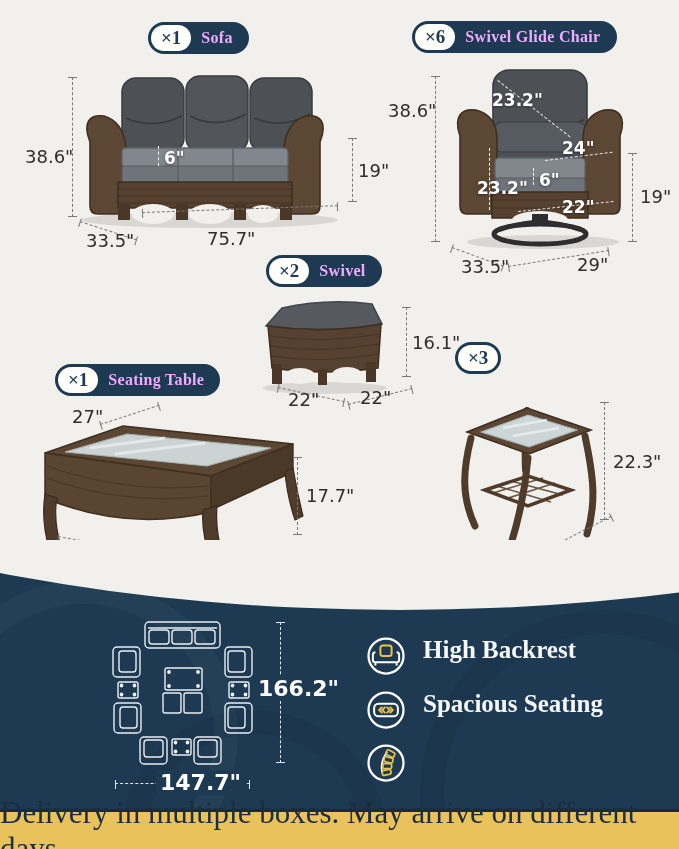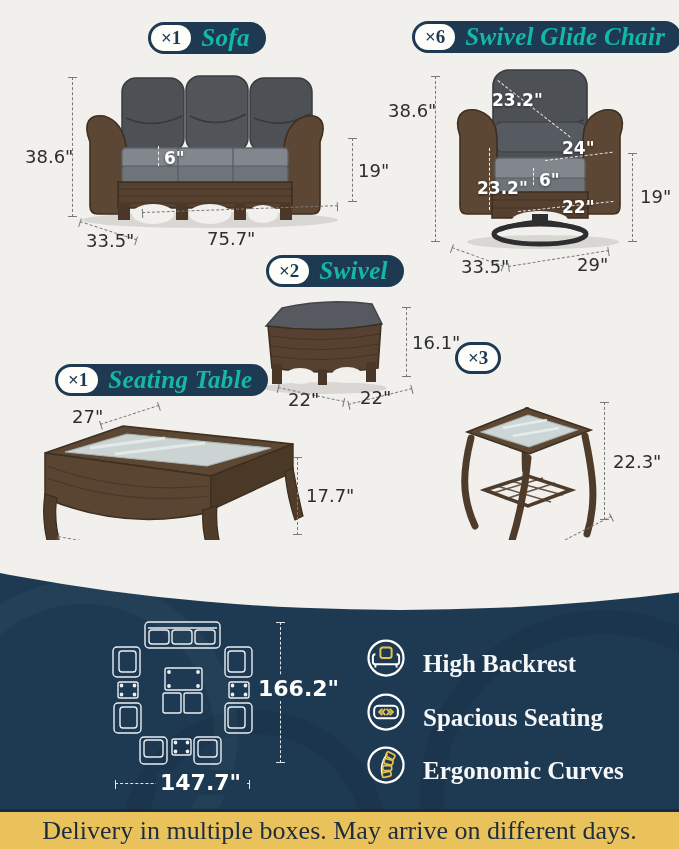--- a/index.html
+++ b/index.html
@@ -4,22 +4,22 @@
 <style>
   html,body{margin:0;padding:0;background:#ddd;}
   .page{position:relative;width:679px;height:849px;background:#f1f0ec;overflow:hidden;
         font-family:"DejaVu Sans",sans-serif;}
 
   
   .badge{position:absolute;display:flex;align-items:center;background:#1d3a52;
          border:3px solid #1d3a52;border-radius:19px;height:32px;box-sizing:border-box;}
   .badge .cnt{background:#fdfdfa;color:#1d3a52;border-radius:14px;padding:0 10px;height:26px;
               line-height:26px;font-family:"Liberation Serif",serif;font-weight:bold;font-size:19px;}
-  .badge .lbl{color:#14b8a6;font-family:"Liberation Serif",serif;font-weight:bold;font-size:25px;
-              padding:0 13px 0 10px;white-space:nowrap;letter-spacing:.3px;font-style:italic;}
+  .badge .lbl{color:#f0abfc;font-family:"Liberation Serif",serif;font-weight:bold;font-size:16px;
+              padding:0 13px 0 10px;white-space:nowrap;letter-spacing:.3px;}
 
   
   .dlv{position:absolute;width:0;border-left:1.6px dashed #787878;}
   .dlv::before,.dlv::after{content:"";position:absolute;left:-5px;width:9px;border-top:1.6px solid #787878;}
   .dlv::before{top:0}.dlv::after{bottom:0}
   .dlh{position:absolute;height:0;border-top:1.6px dashed #787878;transform-origin:left top;}
   .dlh::before,.dlh::after{content:"";position:absolute;top:-4px;height:9px;border-left:1.6px solid #787878;}
   .dlh::before{left:0}.dlh::after{right:0}
   .wv{position:absolute;width:0;border-left:1.6px dashed #f2f2f2;}
   .wh{position:absolute;height:0;border-top:1.6px dashed #f2f2f2;transform-origin:left top;opacity:.92;}
@@ -36,28 +36,28 @@
   .dim.big{color:#fff;font-weight:bold;font-size:22px;background:#1d3a52;padding:0 4px;}
 
   
   .navy{position:absolute;left:0;top:540px;width:679px;height:269px;background:#1d3a52;overflow:hidden;}
   .curve{position:absolute;left:-600px;top:-816px;width:2000px;height:886px;border-radius:50%;
          background:#f1f0ec;}
   .ring{position:absolute;border-radius:50%;border:24px solid rgba(255,255,255,.03);}
   .ring.dark{border-color:rgba(0,0,0,.07);}
 
   
-  .feat{position:absolute;display:flex;align-items:flex-end;height:42px;}
+  .feat{position:absolute;display:flex;align-items:flex-start;height:42px;}
   .feat .txt{margin-left:17px;color:#f5f7f9;font-family:"Liberation Serif",serif;
              font-weight:bold;font-size:25px;white-space:nowrap;}
 
   
   .banner{position:absolute;left:0;top:809px;width:679px;height:40px;background:#e9c25c;
           border-top:3px solid #1a2940;box-sizing:border-box;display:flex;align-items:center;
-          justify-content:center;font-family:"Liberation Serif",serif;font-size:26px;color:#1d2c3e;}
+          justify-content:center;font-family:"Liberation Serif",serif;font-size:31px;color:#1d2c3e;}
 
   svg{position:absolute;overflow:visible;}
 </style>
 </head>
 <body>
 
 <div class="page">
 
   <div class="badge" style="left:148px;top:22px">
     <span class="cnt">×1</span>
@@ -300,20 +300,19 @@
   </div>
   <div class="feat" style="left:366px;top:743px">
     <svg width="40" height="40" viewBox="0 0 32 32" style="position:static">
       <circle cx="16" cy="16" r="14" stroke="#fff" stroke-width="1.8" fill="none"></circle>
       <path d="M13,24 Q11,15 17,7" stroke="#fff" stroke-width="1.4" fill="none"></path>
       <rect x="16" y="6.5" width="7" height="4" rx="1.2" stroke="#e6c14f" stroke-width="1.4" fill="none" transform="rotate(28 19.5 8.5)"></rect>
       <rect x="14.5" y="11.5" width="7" height="4" rx="1.2" stroke="#e6c14f" stroke-width="1.4" fill="none" transform="rotate(14 18 13.5)"></rect>
       <rect x="13.5" y="16.5" width="7" height="4" rx="1.2" stroke="#e6c14f" stroke-width="1.4" fill="none"></rect>
       <rect x="13" y="21.5" width="7" height="4" rx="1.2" stroke="#e6c14f" stroke-width="1.4" fill="none" transform="rotate(-12 16.5 23.5)"></rect>
     </svg>
-    <span class="txt">Ergonomic Curves</span>
   </div>
 
   <div class="banner">
     <span>Delivery in multiple boxes. May arrive on different days.</span>
   </div>
 
 </div>
 
 </body></html>

